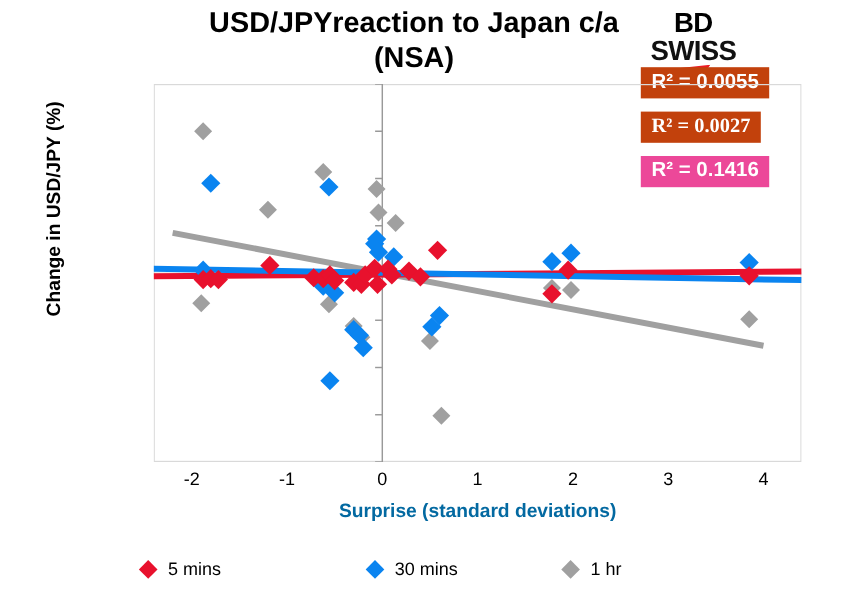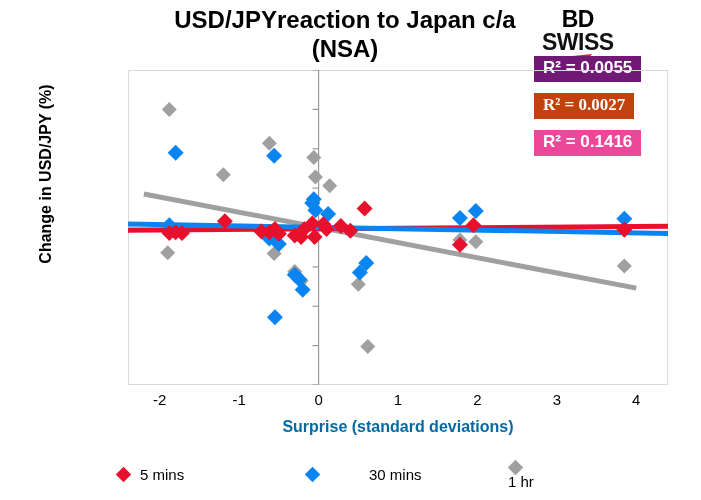--- a/index.html
+++ b/index.html
@@ -161,43 +161,43 @@
     transform: rotate(45deg);
     margin-right: 11px;
     flex: none;
   }
   .legend-label {
     font-size: 15px;
     color: #000000;
     white-space: nowrap;
   }
   #legend-item-0 { left: 8px; }
-  #legend-item-1 { left: 197px; gap: 40px; }
-  #legend-item-2 { left: 398px; flex-direction: column; }
+  #legend-item-1 { left: 197px; }
+  #legend-item-2 { left: 360px; }
 </style>
 </head>
 <body>
 
 <div id="chart-root">
 
   <div id="brand-logo">
     <span>BD</span>
       <span id="brand-swiss">SWISS</span>
     <span id="brand-arrow">
       <svg width="30" height="21" viewBox="0 0 30 21">
         <polygon points="0,3 29,0 14,20 9,12 2,11" fill="#ED1C24"></polygon>
         <rect x="7.5" y="6.2" width="6.4" height="2.1" fill="#ffffff"></rect>
         <rect x="9.6" y="4.1" width="2.1" height="6.4" fill="#ffffff"></rect>
       </svg>
     </span>
   </div>
 
   <div id="chart-title">USD/JPYreaction to Japan c/a (NSA)</div>
 
-  <div class="r2-badge" id="r2-badge-0" style="background: #701a75;">R² = 0.0055</div>
+  <div class="r2-badge" id="r2-badge-0" style="background: #c2410c;">R² = 0.0055</div>
   <div class="r2-badge" id="r2-badge-1" style="background: #c2410c; font-family: Liberation Serif, serif;">R² = 0.0027</div>
   <div class="r2-badge" id="r2-badge-2" style="background: #ec4899;">R² = 0.1416</div>
 
   <div id="y-axis-title">Change in USD/JPY  (%)</div>
   <div id="x-axis-title">Surprise (standard deviations)</div>
 
 
   <div id="plot-area">
       <svg id="plot-svg" width="540" height="315">
         <rect x="0.5" y="0.5" width="539" height="314" fill="none" stroke="#d9d9d9" stroke-width="1"></rect>

